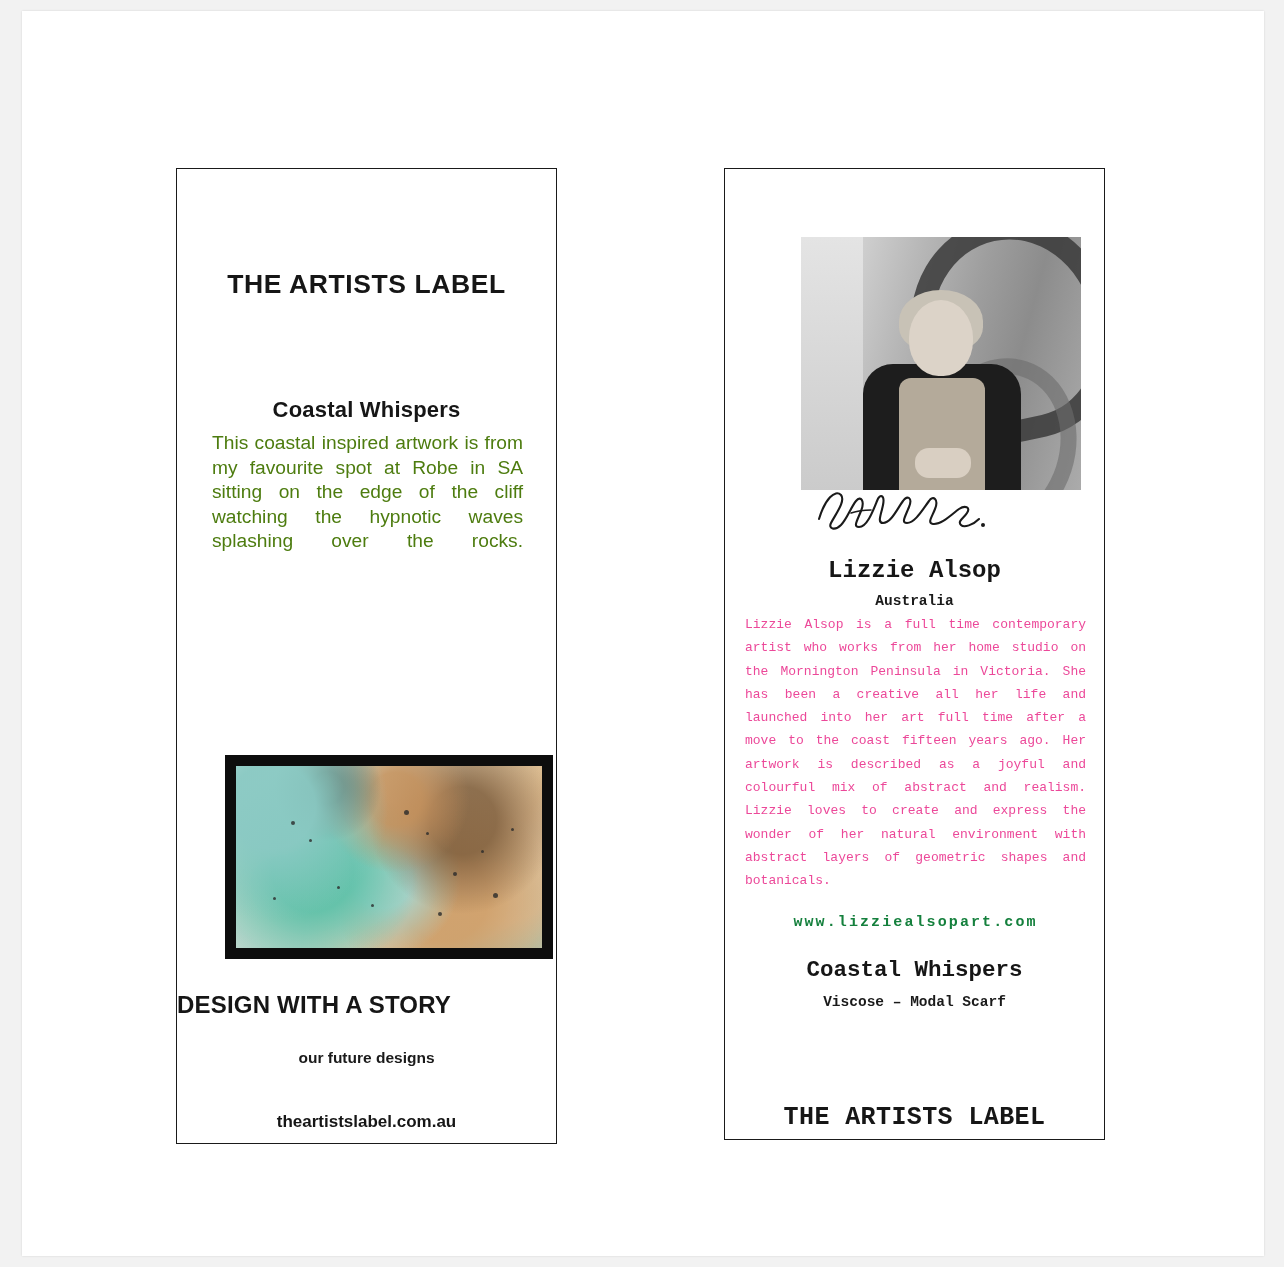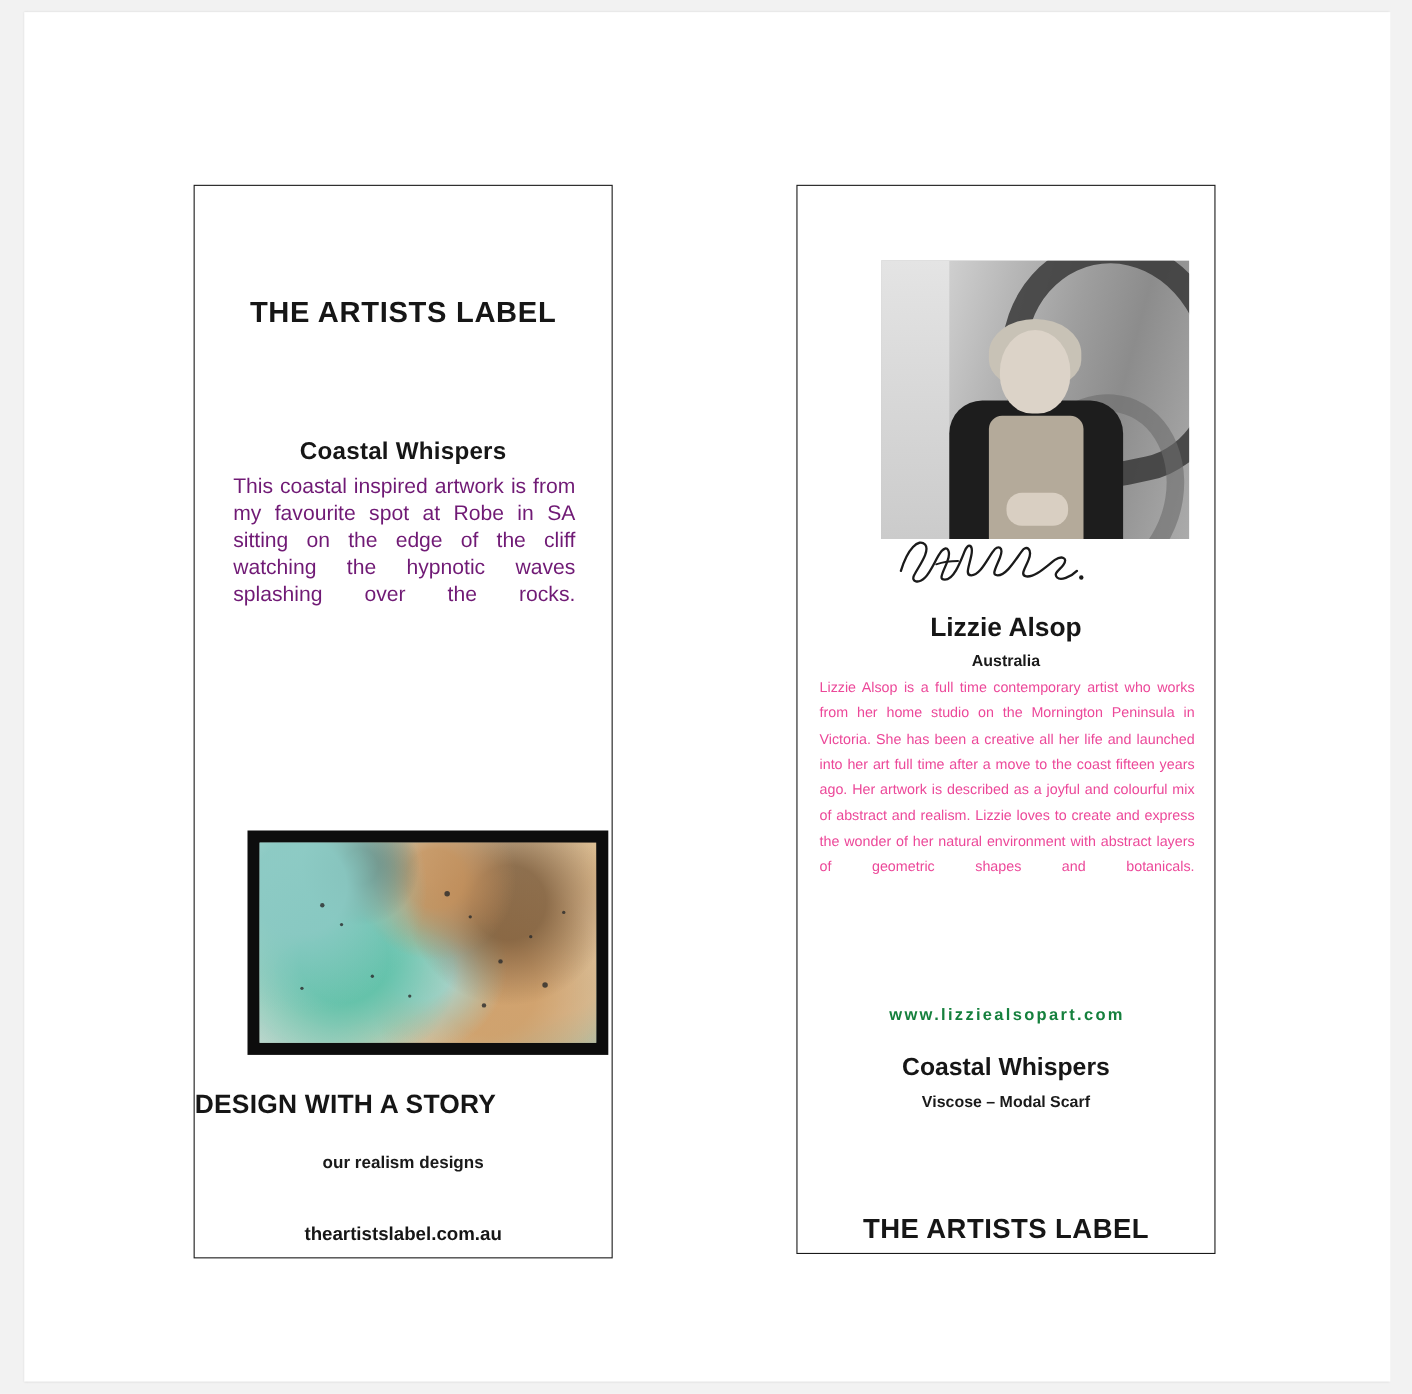--- a/index.html
+++ b/index.html
@@ -42,20 +42,21 @@
     left: 154px;
     top: 157px;
     width: 381px;
     height: 976px;
   }
   .card-back {
     left: 702px;
     top: 157px;
     width: 381px;
     height: 972px;
+    font-family: Liberation Mono, monospace;
   }
 
   
   .brand-title {
     position: absolute;
     left: 0;
     right: 0;
     top: 100px;
     text-align: center;
     font-size: 26.5px;
@@ -76,21 +77,21 @@
   }
   .artwork-desc {
     position: absolute;
     left: 35px;
     right: 33px;
     top: 262px;
     font-size: 19.2px;
     line-height: 24.5px;
     text-align: justify;
     text-align-last: justify;
-    color: #701a75;
+    color: #4d7c0f;
   }
   .artwork-frame {
     position: absolute;
     left: 48px;
     top: 586px;
     width: 328px;
     height: 204px;
     background: #0d0d0d;
     padding: 11px;
     box-sizing: border-box;
@@ -358,21 +359,21 @@
           <span class="speck" style="left:44%;top:76%;width:3px;height:3px;"></span>
           <span class="speck" style="left:33%;top:66%;width:3px;height:3px;"></span>
           <span class="speck" style="left:90%;top:34%;width:3px;height:3px;"></span>
           <span class="speck" style="left:12%;top:72%;width:3px;height:3px;"></span>
         </div>
       </div>
 
       <div class="design-story">DESIGN WITH A STORY</div>
 
       <div class="visit-text">
-        <div>our realism designs</div>
+        <div>our future designs</div>
       </div>
 
       <div class="website-front">theartistslabel.com.au</div>
     </div>
 
     <div class="card card-back">
 
       <div class="artist-photo">
         <div class="photo-bg"></div>
         <div class="photo-swirl"></div>

